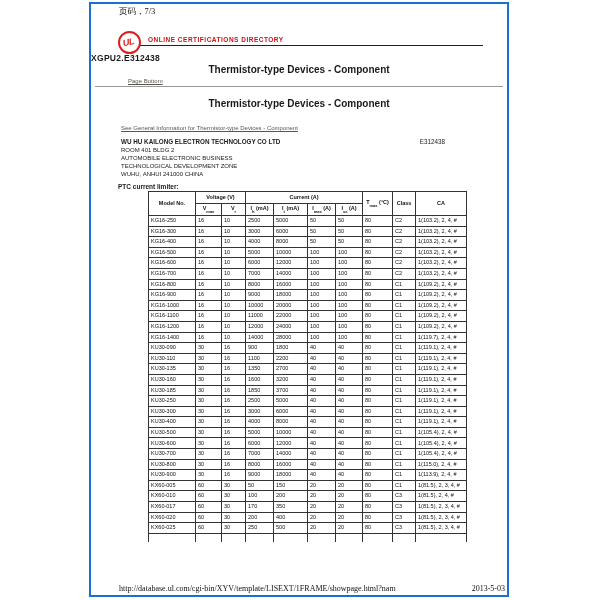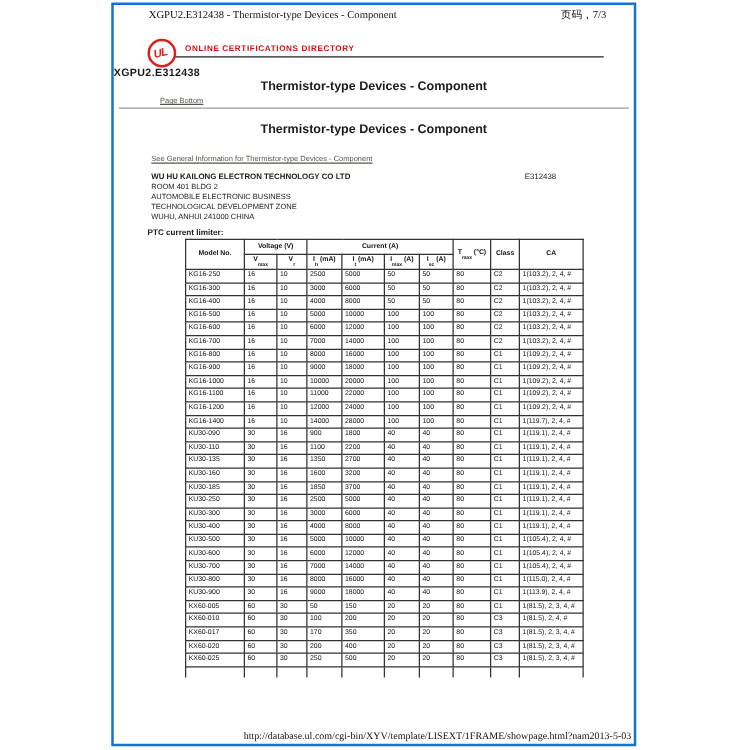--- a/index.html
+++ b/index.html
@@ -53,31 +53,30 @@
     border:1px solid #333;padding:0 2px;overflow:hidden;white-space:nowrap;
     line-height:1;box-sizing:border-box;
   }
   table.data th{height:12px;font-size:5.5px;font-weight:bold;text-align:center;}
   table.data td{height:10.6px;text-align:left;}
   table.data sub{font-size:4px;line-height:1;position:relative;top:1px;}
   tr.cut-row td{border-bottom:none;height:9px;}
   
   .print-footer{
     position:absolute;left:28px;right:2px;bottom:2px;
-    display:flex;justify-content:flex-end;
+    display:flex;justify-content:space-between;
     font-family:"Liberation Serif",serif;font-size:8px;color:#111;white-space:nowrap;
   }
 </style>
 </head>
 <body>
 
 <div class="page">
 
   <div class="print-header">
-    <span>XGPU2.E312438 - Thermistor-type Devices - Component</span>
     <span>页码，7/3</span>
   </div>
 
   <div class="ul-logo">
     <span>UL</span>
   </div>
   <div class="dir-underline"></div>
   <span class="dir-label">ONLINE CERTIFICATIONS DIRECTORY</span>
 
   <div class="title-file">XGPU2.E312438</div>

